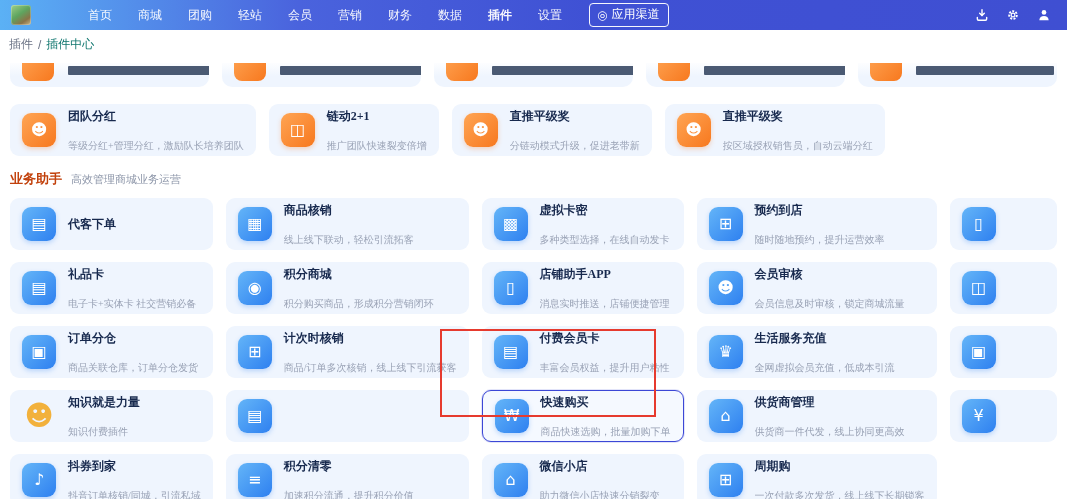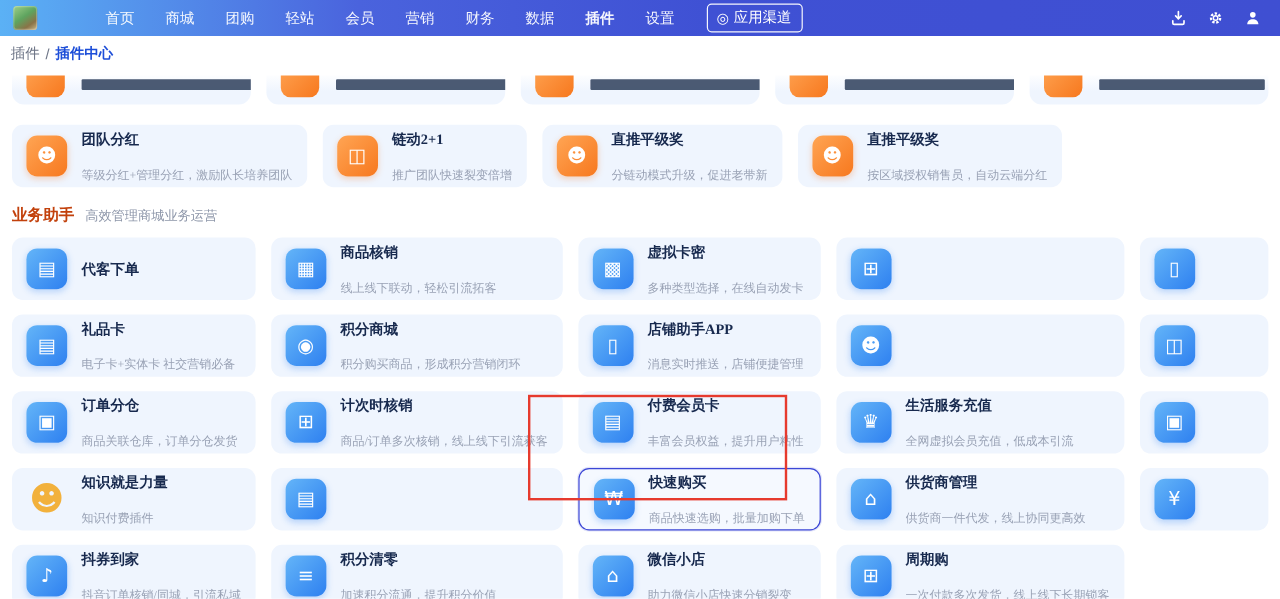--- a/index.html
+++ b/index.html
@@ -26,21 +26,21 @@
     width:24px;height:3px;background:#fff;border-radius:2px;}
   .market-btn{margin-left:14px;display:flex;align-items:center;gap:4px;
     border:1px solid rgba(255,255,255,.95);border-radius:4px;padding:2px 9px 3px 7px;
     font-size:12px;cursor:pointer;white-space:nowrap;}
   .market-btn .ring{font-size:12px;line-height:1;}
   .nav-right{margin-left:auto;display:flex;align-items:center;gap:17px;margin-right:16px;}
   .nav-right svg{display:block;cursor:pointer;}
   
   .breadcrumb{position:absolute;left:9px;top:36px;font-size:12px;color:#6b7385;z-index:20;
     display:flex;gap:5px;align-items:center;}
-  .crumb-current{color:#1d4ed8;font-weight:bold;cursor:pointer;}
+  .crumb-current{color:#0f766e;font-weight:normal;cursor:pointer;}
   .crumb-parent{cursor:pointer;}
   
   .content{padding:0 10px;position:relative;}
   .grid{display:grid;grid-template-columns:repeat(5,1fr);column-gap:13px;row-gap:12px;grid-auto-rows:52px;}
   
   .clip-row{margin-top:33px;height:24px;display:grid;grid-template-columns:repeat(5,1fr);column-gap:13px;}
   .clip-card{position:relative;border-radius:0 0 10px 10px;overflow:hidden;
     background:linear-gradient(180deg,rgba(240,246,254,.15) 0%,#eff5fe 55%);}
   .clip-icon{position:absolute;left:12px;top:-12px;width:32px;height:30px;border-radius:8px;
     background:linear-gradient(135deg,#ffa554,#f7781e);}
@@ -189,20 +189,24 @@
       </div>
       <div class="card">
         <div class="c-icon blue">▩</div>
         <div class="c-text">
           <div class="c-title">虚拟卡密</div>
           <div class="c-desc">多种类型选择，在线自动发卡</div>
         </div>
       </div>
       <div class="card">
         <div class="c-icon blue">⊞</div>
+        <div class="c-text">
+          <div class="c-title">预约到店</div>
+          <div class="c-desc">随时随地预约，提升运营效率</div>
+        </div>
       </div>
       <div class="card">
         <div class="c-icon blue">▯</div>
       </div>
       <div class="card">
         <div class="c-icon blue">▤</div>
         <div class="c-text">
           <div class="c-title">礼品卡</div>
           <div class="c-desc">电子卡+实体卡 社交营销必备</div>
         </div>
@@ -216,20 +220,24 @@
       </div>
       <div class="card">
         <div class="c-icon blue">▯</div>
         <div class="c-text">
           <div class="c-title">店铺助手APP</div>
           <div class="c-desc">消息实时推送，店铺便捷管理</div>
         </div>
       </div>
       <div class="card">
         <div class="c-icon blue">☻</div>
+        <div class="c-text">
+          <div class="c-title">会员审核</div>
+          <div class="c-desc">会员信息及时审核，锁定商城流量</div>
+        </div>
       </div>
       <div class="card">
         <div class="c-icon blue">◫</div>
       </div>
       <div class="card">
         <div class="c-icon blue">▣</div>
         <div class="c-text">
           <div class="c-title">订单分仓</div>
           <div class="c-desc">商品关联仓库，订单分仓发货</div>
         </div>

